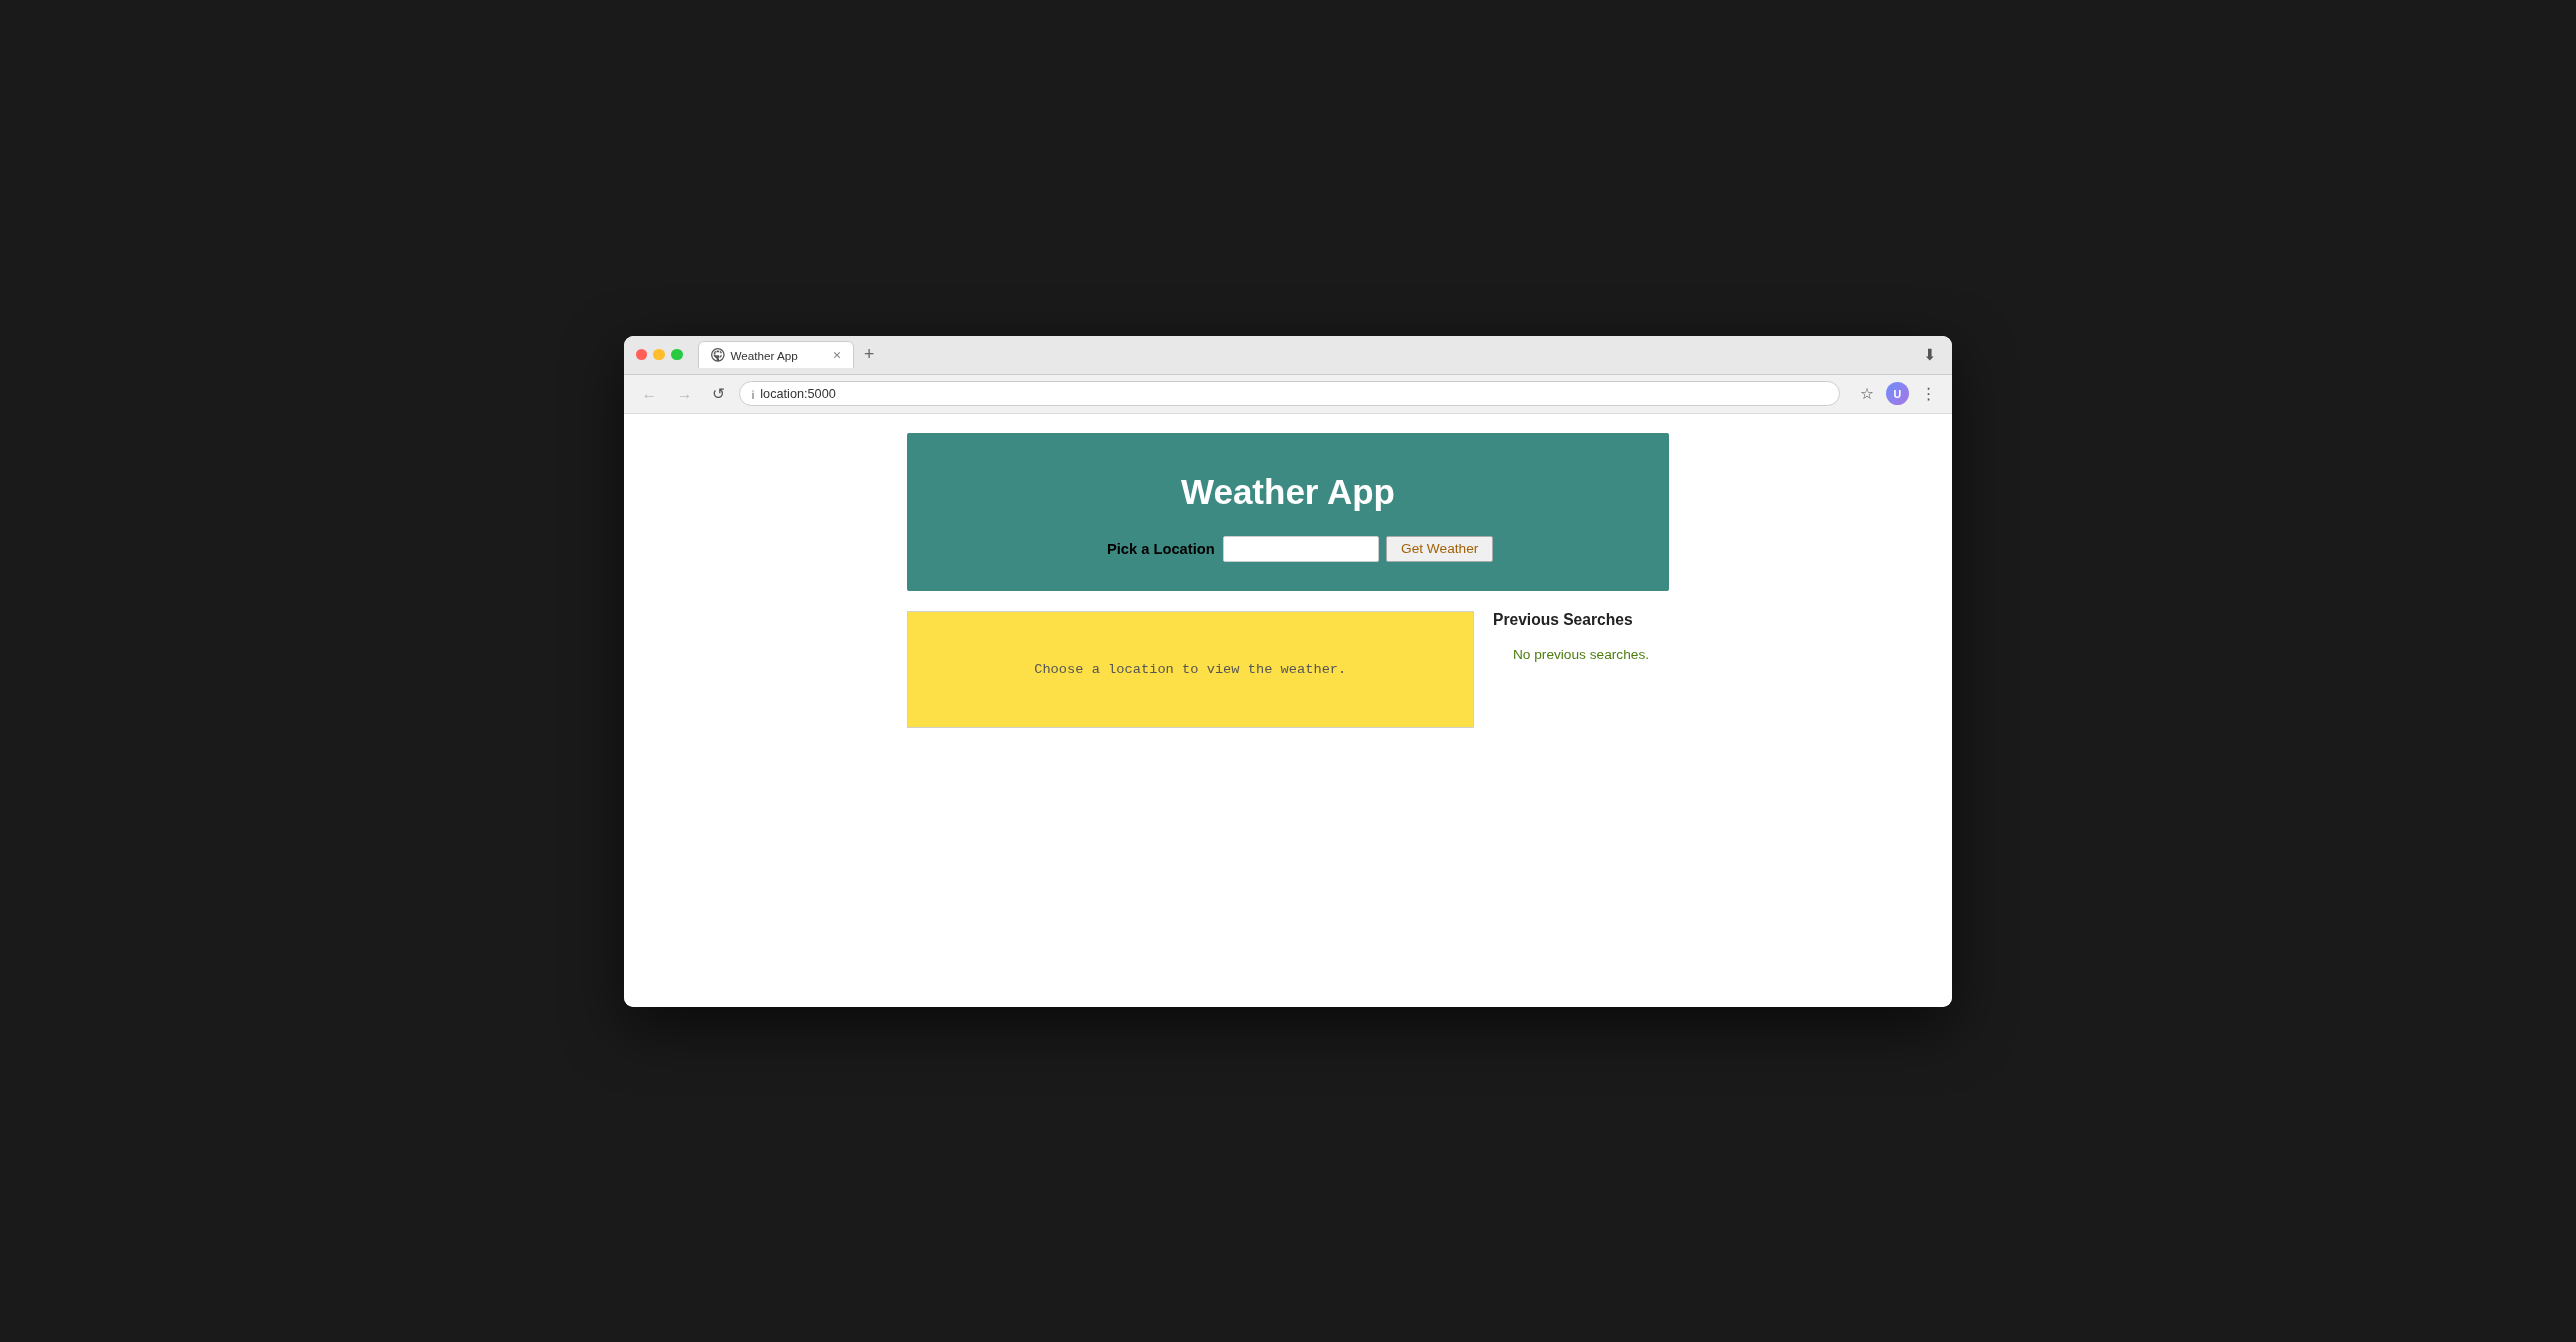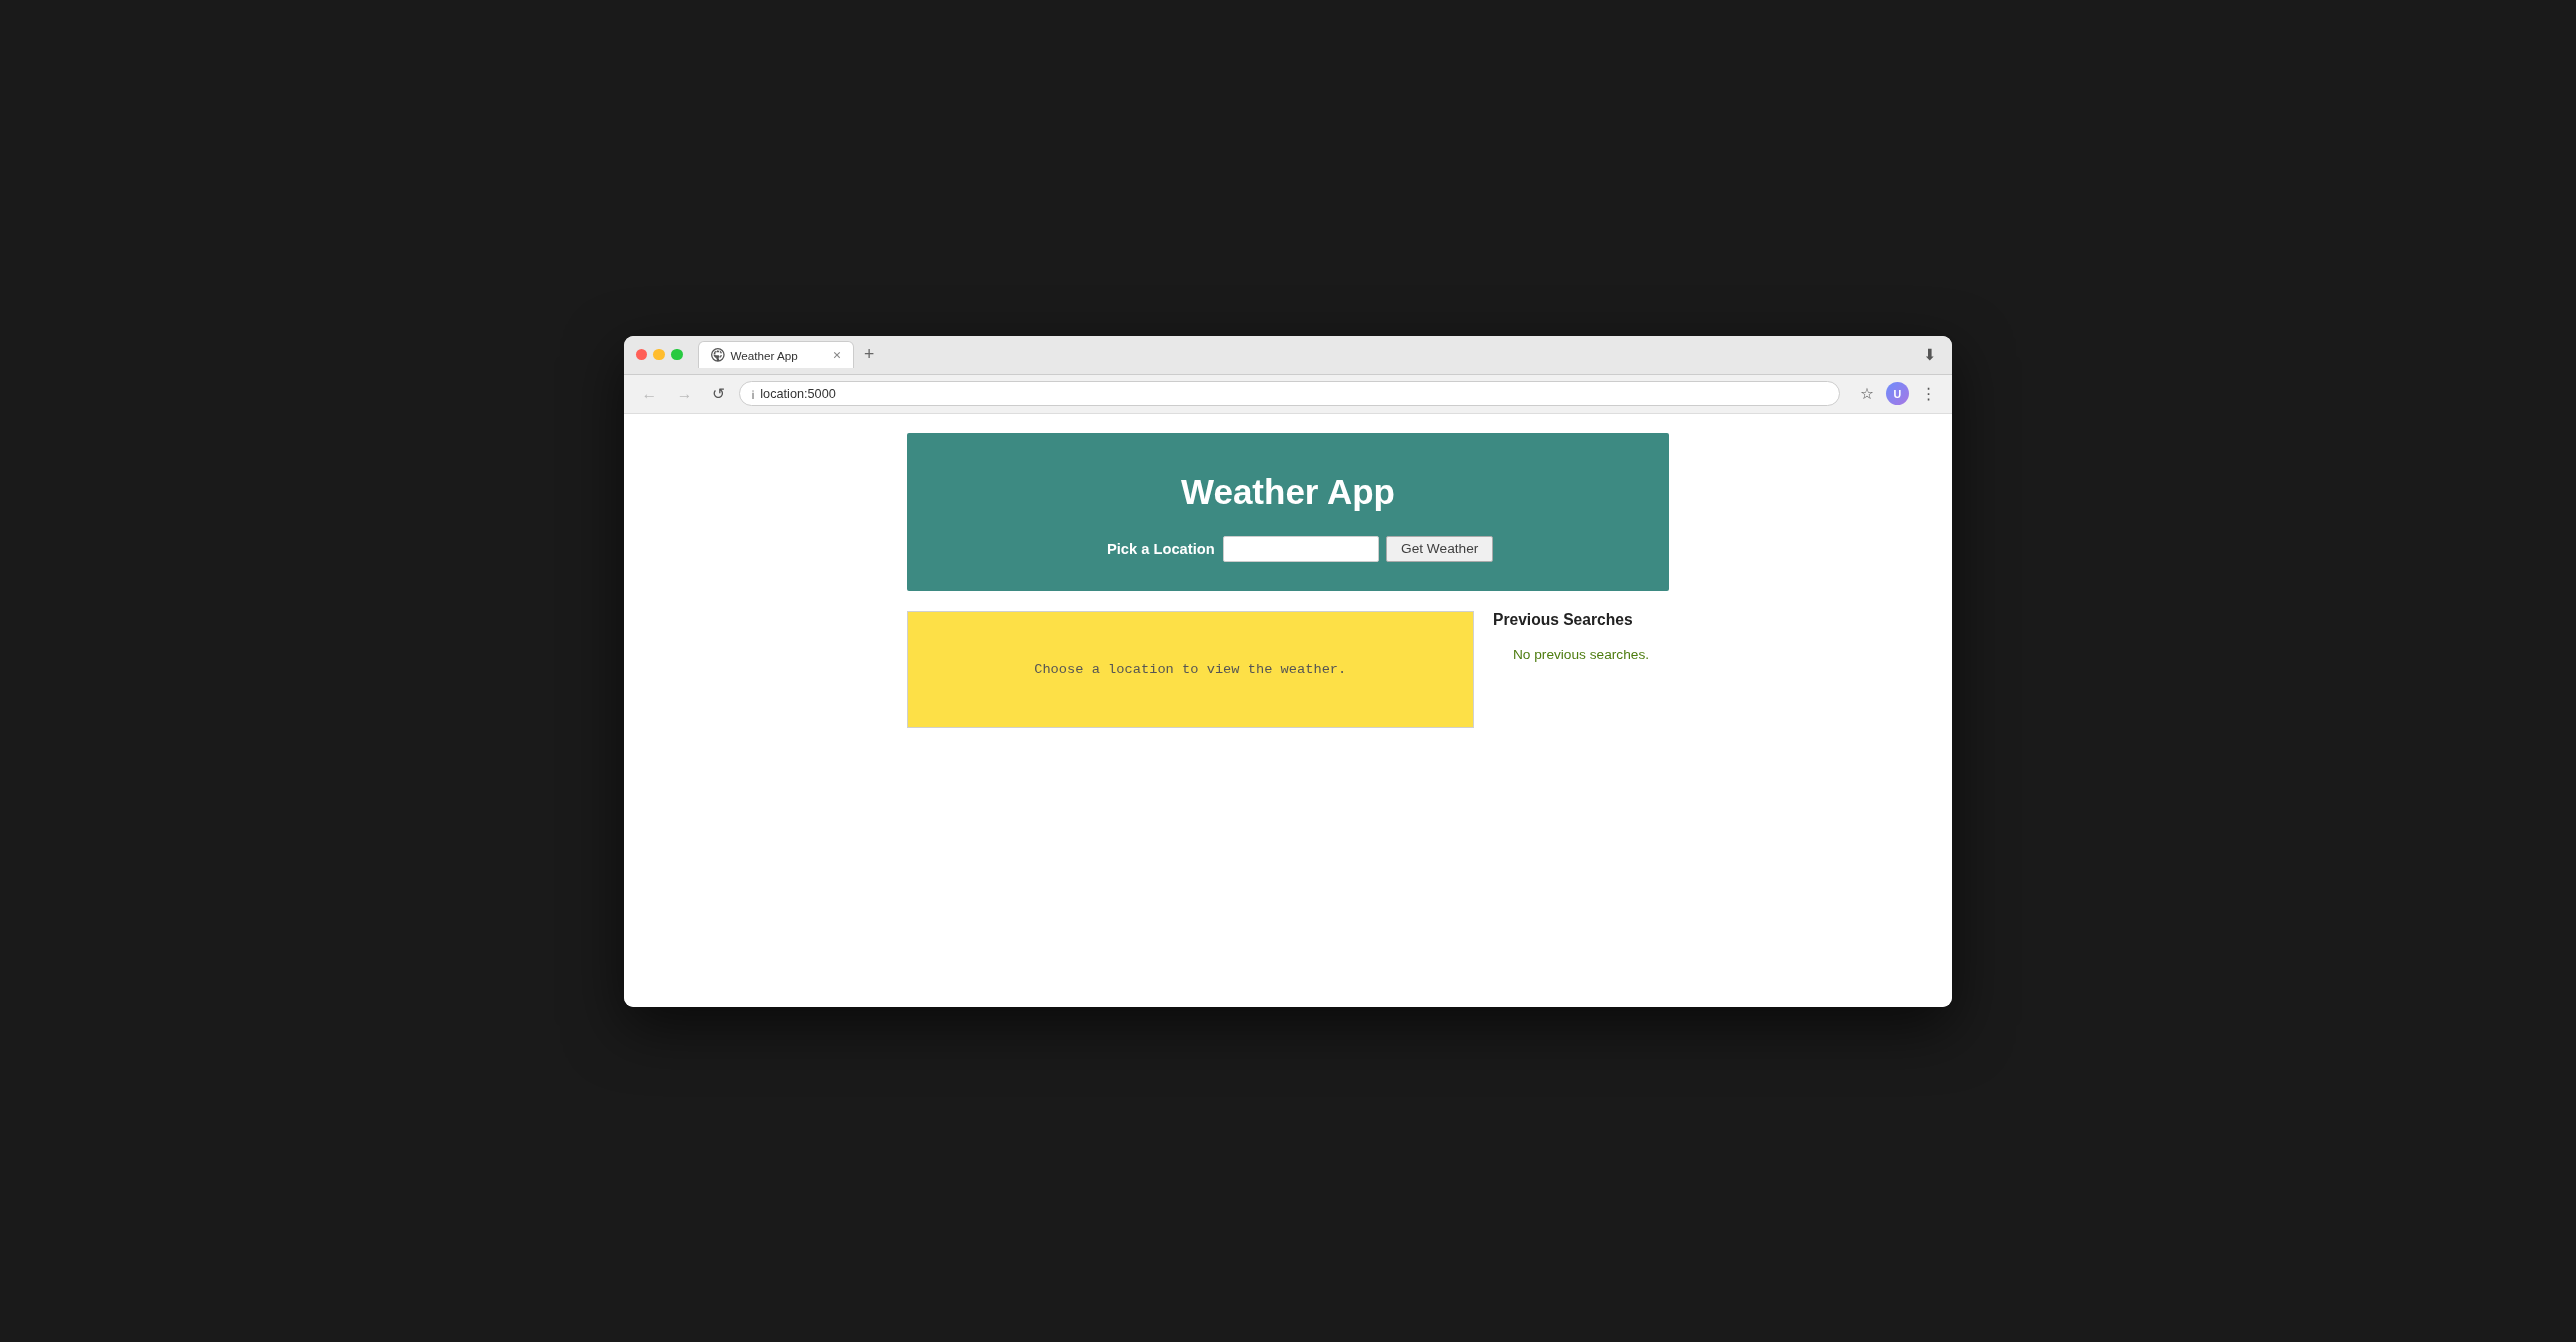--- a/index.html
+++ b/index.html
@@ -192,21 +192,21 @@
     }
 
     .search-row {
       display: flex;
       align-items: center;
       justify-content: center;
       gap: 7.8px;
     }
 
     .pick-label {
-      color: #ffffff;
+      color: #000000;
       font-size: 14.7px;
       font-weight: 600;
       margin-left: 24px;
     }
 
     .location-input {
       border: 1px solid #ccc;
       background: #ffffff;
       padding: 4.9px 9.8px;
       font-size: 13.7px;
@@ -215,21 +215,21 @@
       outline: none;
     }
 
     .get-weather-btn {
       background: #f0f0f0;
       border: 1px solid #aaa;
       padding: 4.9px 13.7px;
       font-size: 13.7px;
       cursor: pointer;
       border-radius: 2px;
-      color: #404040;
+      color: #a16207;
     }
 
     
     .main-area {
       display: flex;
       gap: 19.5px;
       align-items: flex-start;
     }
 
     .weather-display {

